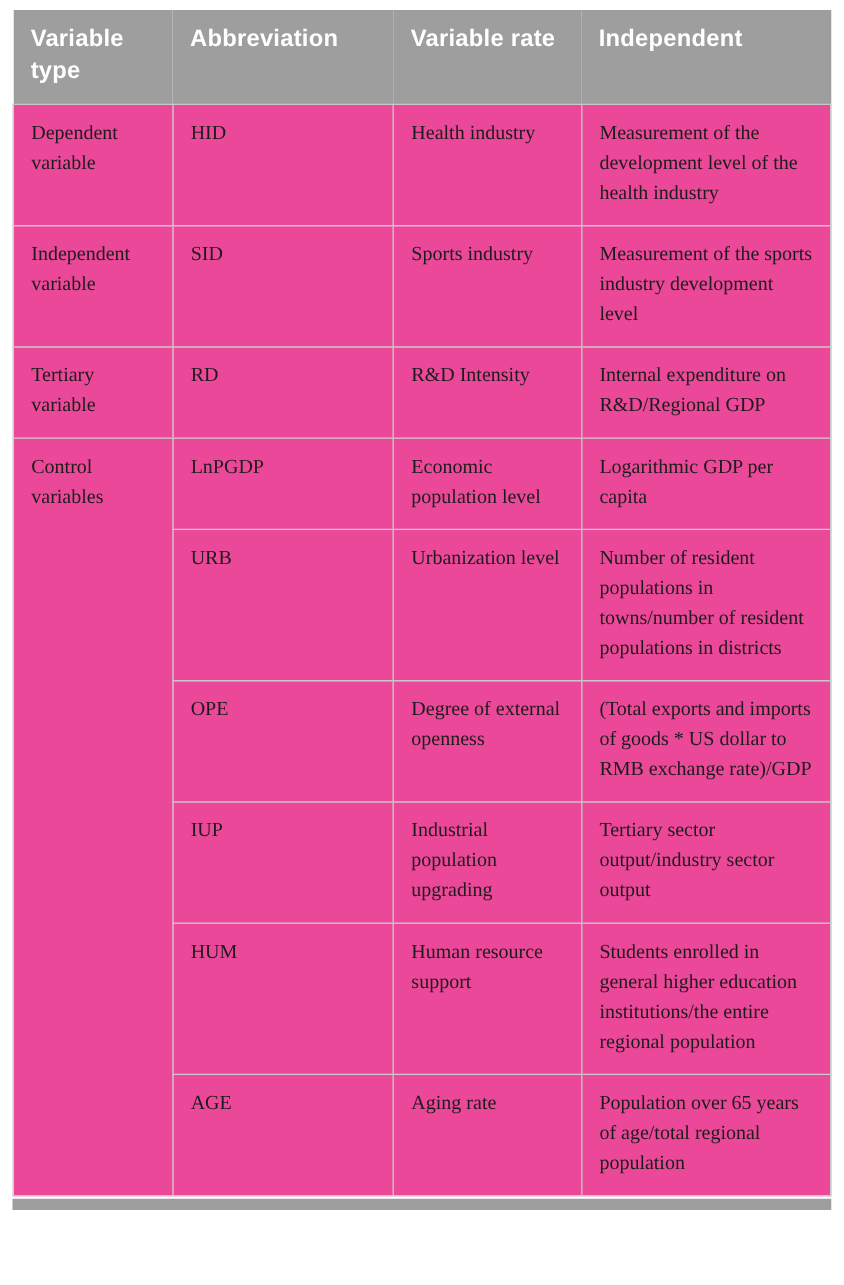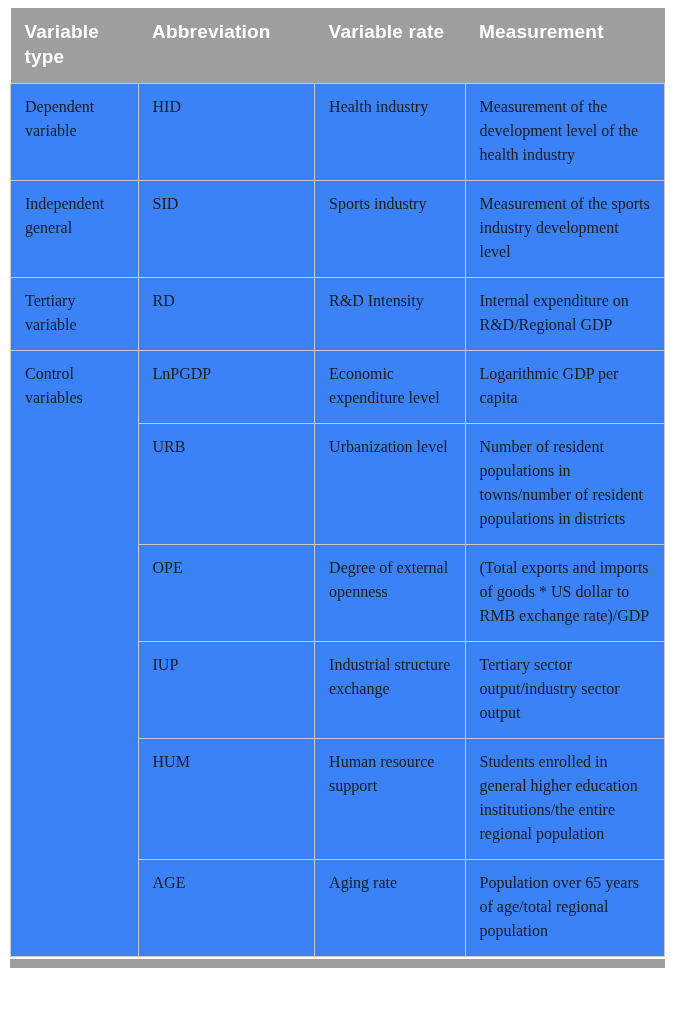--- a/index.html
+++ b/index.html
@@ -38,21 +38,21 @@
     padding:12px 14px 14px 14px;
     line-height:1.3;
     border:none;
   }
   td{
     border:1px solid var(--border);
     vertical-align:top;
     padding:11px 14px 13px 14px;
     font-size:16px;
     line-height:1.5;
-    background:#3b82f6;
+    background:#ec4899;
   }
   td.rowspan-cell{vertical-align:top;font-family:Liberation Serif, serif;}
   .footer-bar{
     height:9px;
     background:var(--footer-bar);
     margin-top:2px;
   }
 </style>
 </head>
 <body>
@@ -63,61 +63,61 @@
       <col class="c1">
         <col class="c2">
         <col class="c3">
         <col class="c4">
     </colgroup>
     <thead>
       <tr>
         <th>Variable type</th>
         <th>Abbreviation</th>
         <th>Variable rate</th>
-        <th>Measurement</th>
+        <th>Independent</th>
       </tr>
     </thead>
     <tbody>
       <tr>
         <td>Dependent variable</td>
         <td>HID</td>
         <td>Health industry</td>
         <td>Measurement of the development level of the health industry</td>
       </tr>
       <tr>
-        <td>Independent general</td>
+        <td>Independent variable</td>
         <td>SID</td>
         <td>Sports industry</td>
         <td>Measurement of the sports industry development level</td>
       </tr>
       <tr>
         <td>Tertiary variable</td>
         <td>RD</td>
         <td>R&amp;D Intensity</td>
         <td>Internal expenditure on R&amp;D/Regional GDP</td>
       </tr>
       <tr>
         <td class="rowspan-cell" rowspan="6">Control variables</td>
         <td>LnPGDP</td>
-        <td>Economic expenditure level</td>
+        <td>Economic population level</td>
         <td>Logarithmic GDP per capita</td>
       </tr>
       <tr>
         <td>URB</td>
         <td>Urbanization level</td>
         <td>Number of resident populations in towns/number of resident populations in districts</td>
       </tr>
       <tr>
         <td>OPE</td>
         <td>Degree of external openness</td>
         <td>(Total exports and imports of goods * US dollar to RMB exchange rate)/GDP</td>
       </tr>
       <tr>
         <td>IUP</td>
-        <td>Industrial structure exchange</td>
+        <td>Industrial population upgrading</td>
         <td>Tertiary sector output/industry sector output</td>
       </tr>
       <tr>
         <td>HUM</td>
         <td>Human resource support</td>
         <td>Students enrolled in general higher education institutions/the entire regional population</td>
       </tr>
       <tr>
         <td>AGE</td>
         <td>Aging rate</td>

